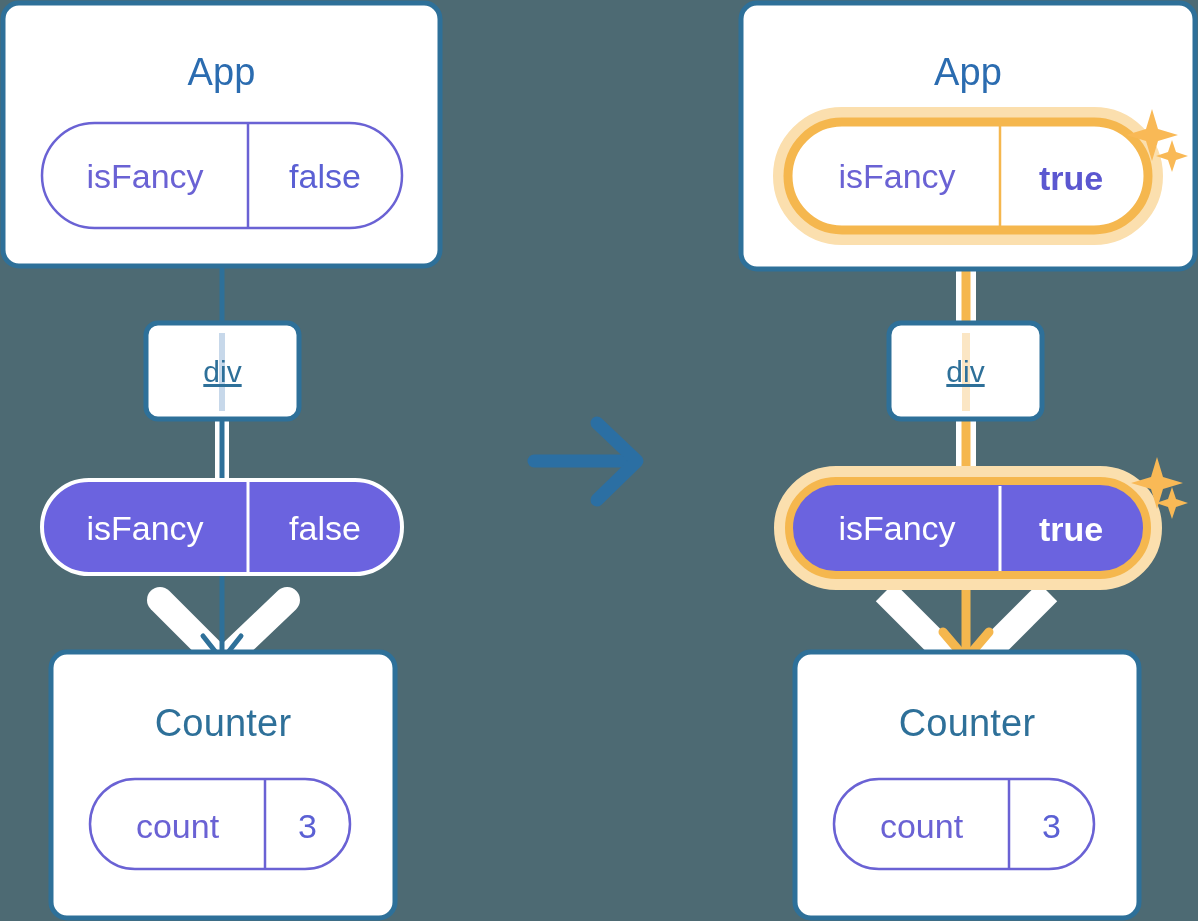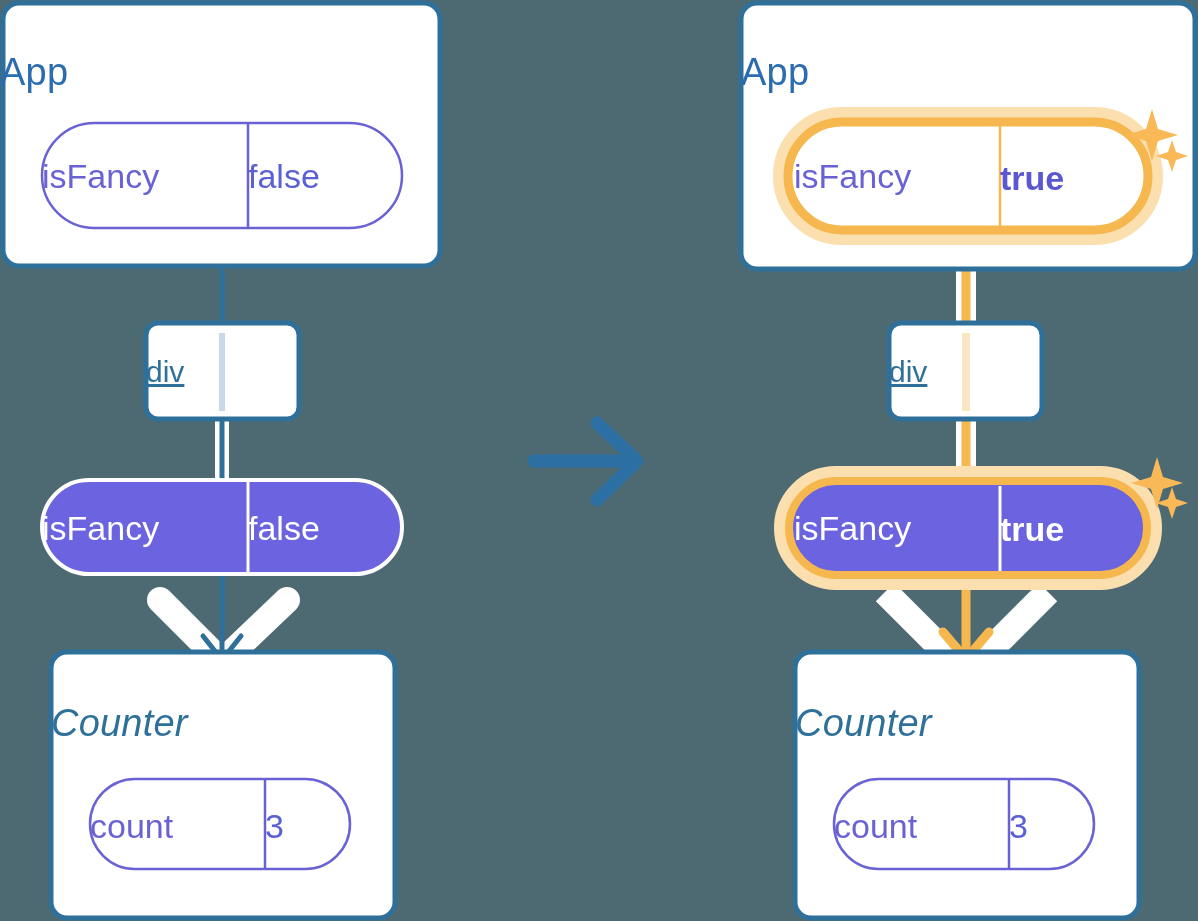--- a/index.html
+++ b/index.html
@@ -20,29 +20,30 @@
   }
   #stage > svg {
     position: absolute;
     top: 0;
     left: 0;
   }
   
   .lbl {
     position: absolute;
     white-space: nowrap;
+    text-align: center;
     line-height: 1;
     user-select: none;
   }
   .comp-title {
     color: #2b6cb0;
     font-size: 38px;
     letter-spacing: 0.2px;
   }
-  .comp-title.counter { color: #2e7099; font-style: italic; }
+  .comp-title.counter { color: #2e7099; }
   .div-title {
     color: #2e7099;
     font-size: 30px;
     text-decoration: underline;
   }
   .prop-key-outline {
     color: #6a62d4;
     font-size: 34px;
   }
   .prop-val-outline {

